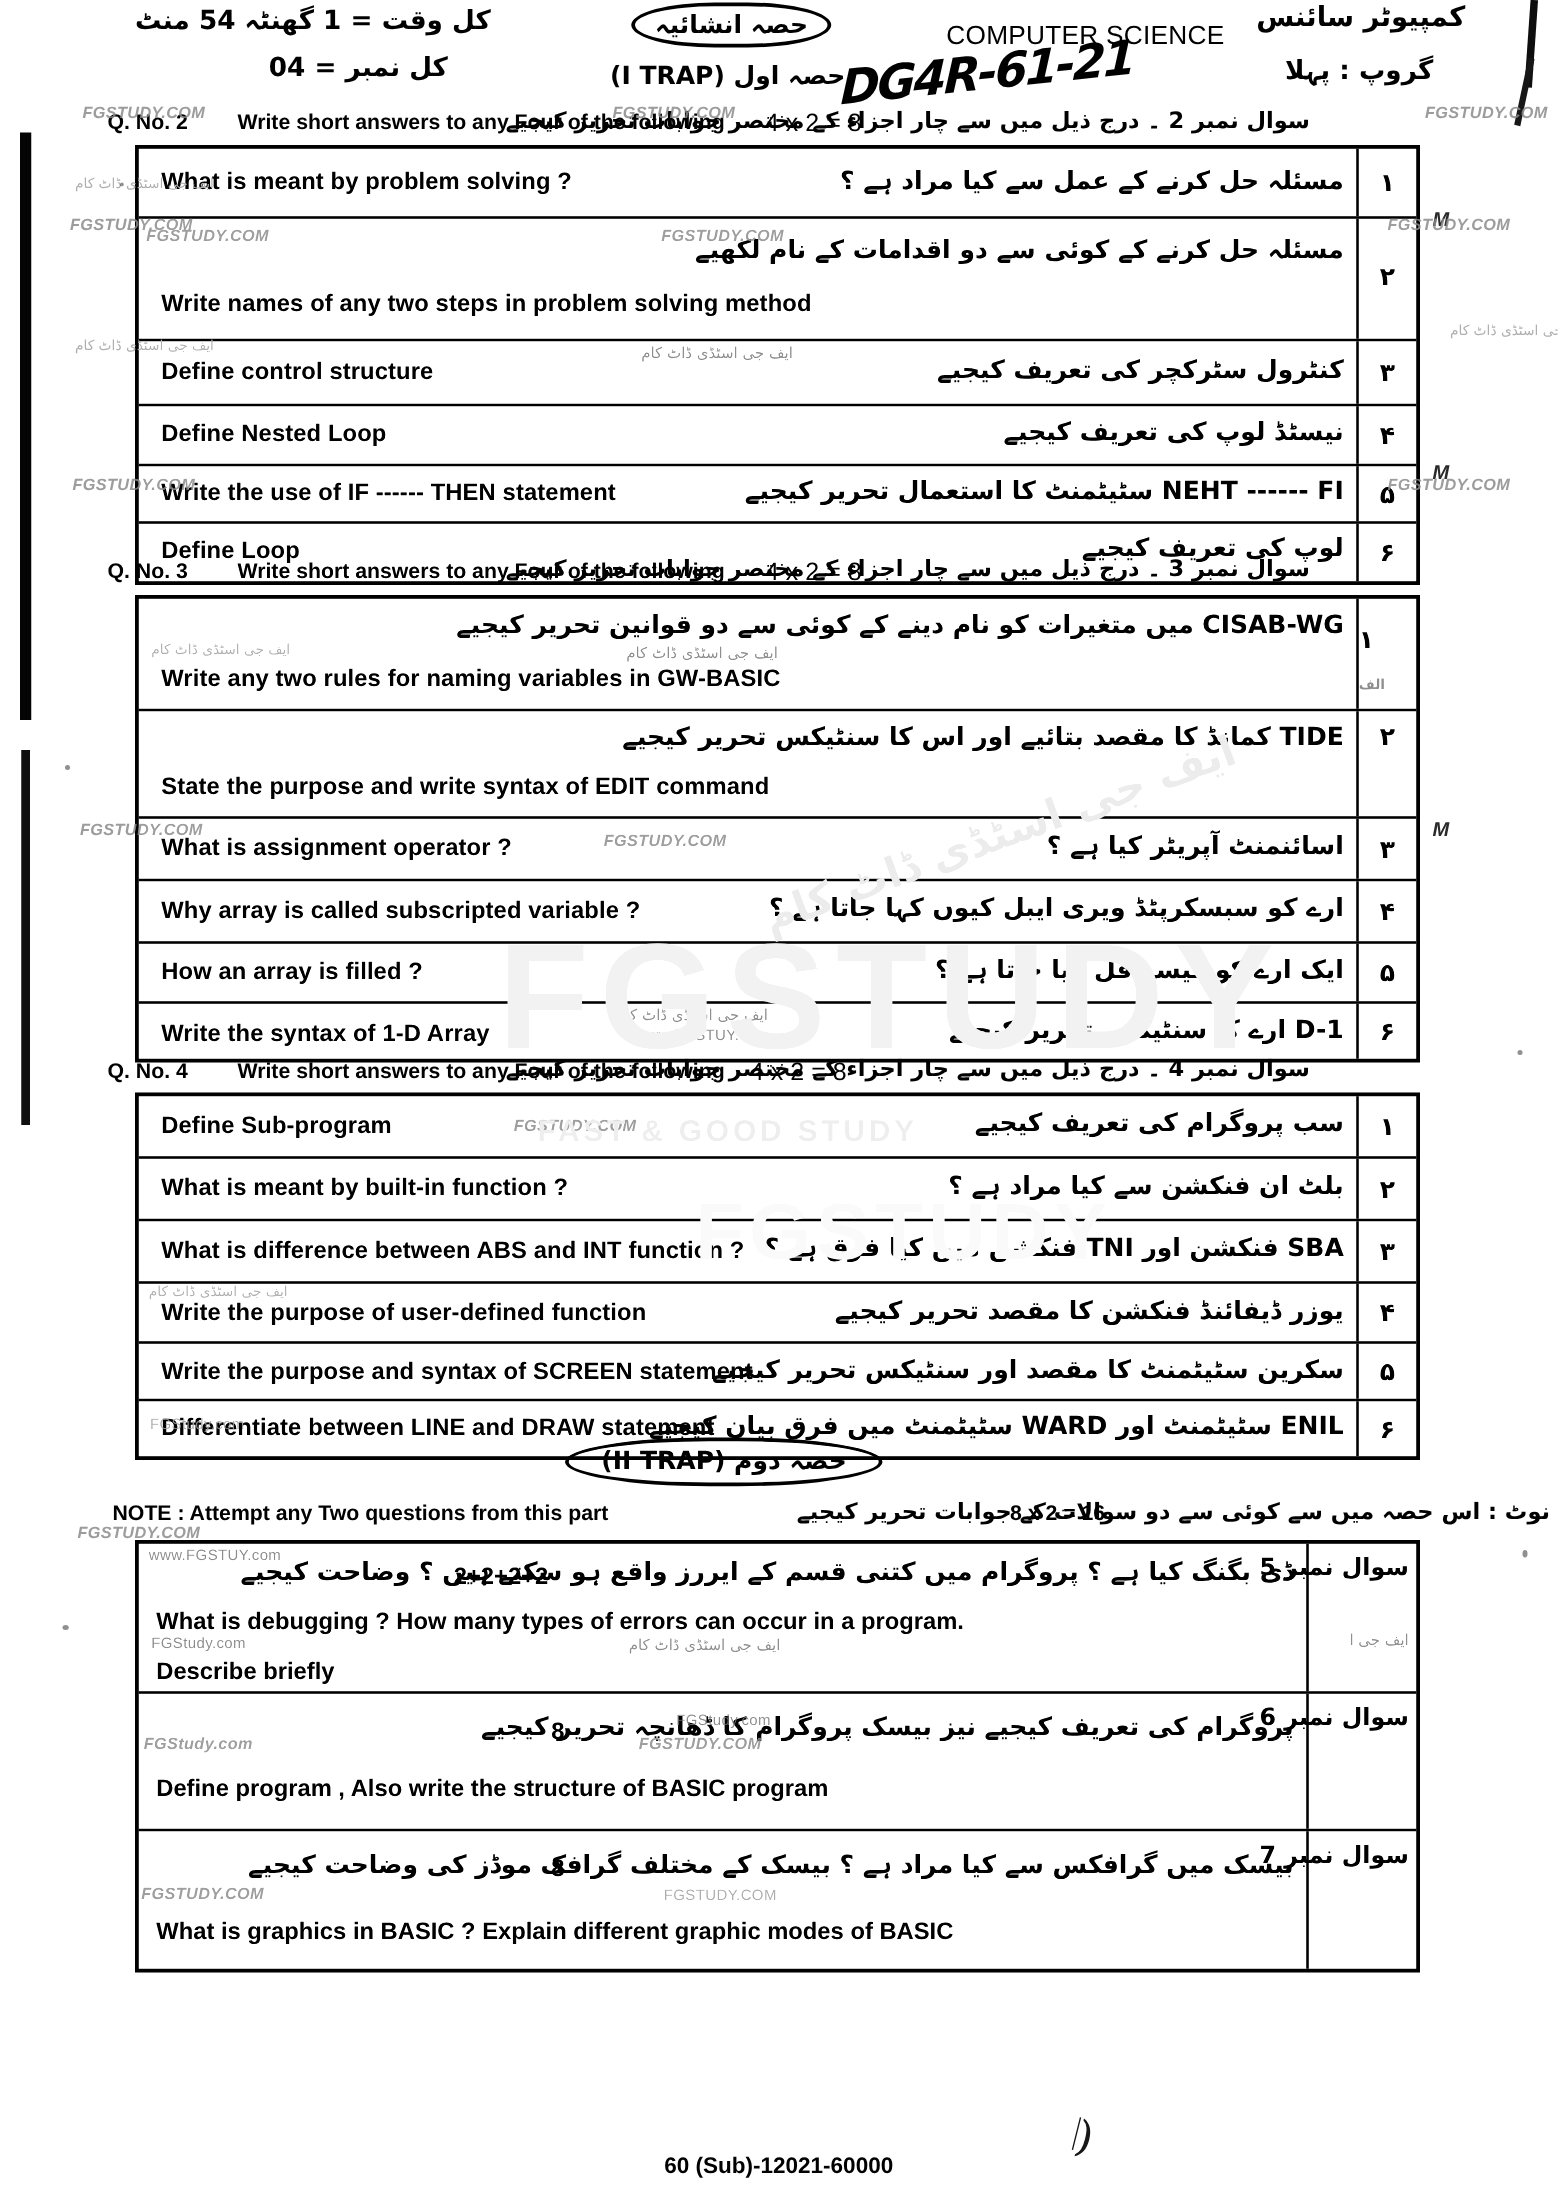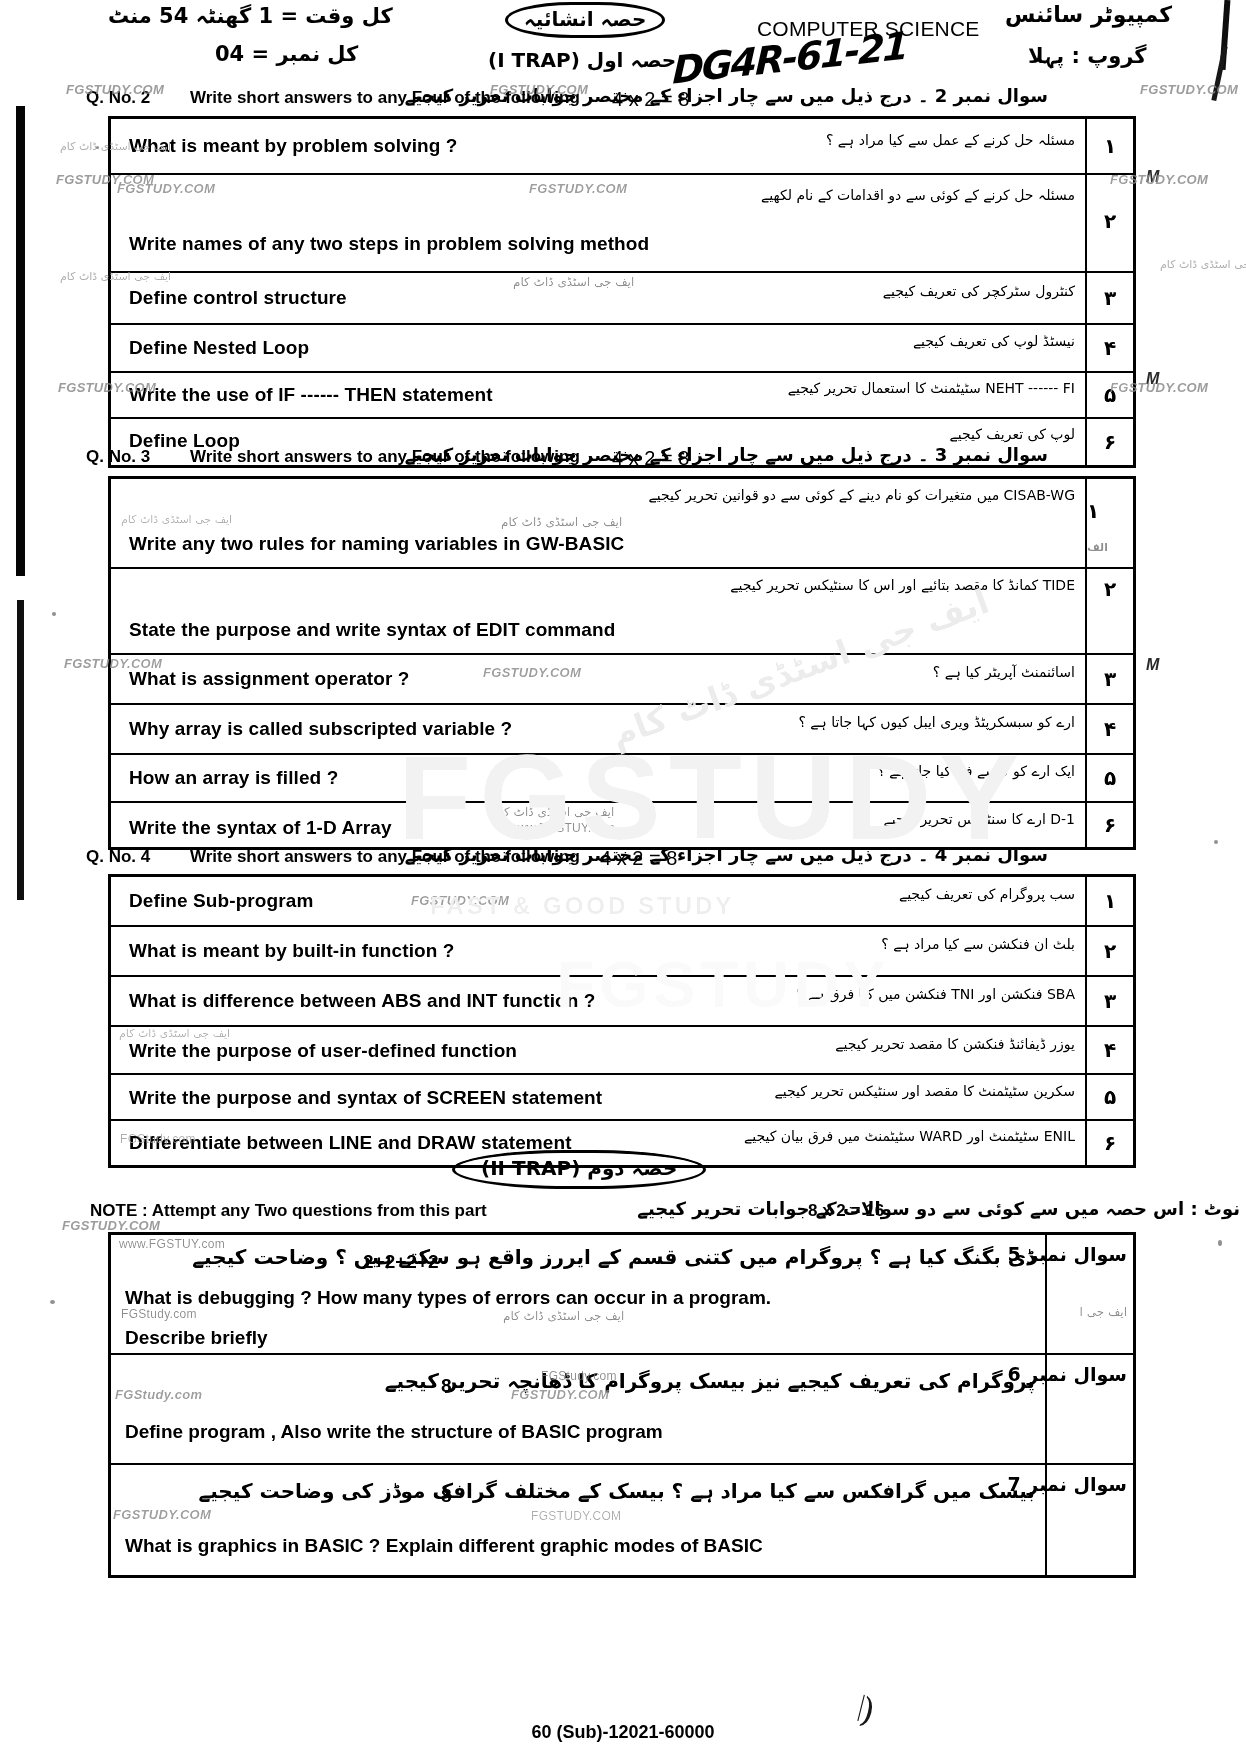--- a/index.html
+++ b/index.html
@@ -114,21 +114,21 @@
     font-size: 20px; font-weight: bold;
     font-family: "DejaVu Sans", sans-serif;
   }
   .en-text {
     position: absolute; left: 18px;
     font-size: 19px; font-weight: bold; white-space: nowrap;
     letter-spacing: .1px;
   }
   .ur-text {
     position: absolute; right: 10px;
-    font-size: 14px; font-weight: normal; white-space: nowrap;
+    font-size: 20px; font-weight: bold; white-space: nowrap;
     font-family: "DejaVu Sans", sans-serif; direction: rtl;
   }
 
   
   .part2-badge {
     position: absolute; left: 452px; top: 1150px;
     padding: 3px 26px 6px 26px;
     border: 3px solid #000; border-radius: 50% / 55%;
     font-size: 20px; font-weight: bold;
     white-space: nowrap;

